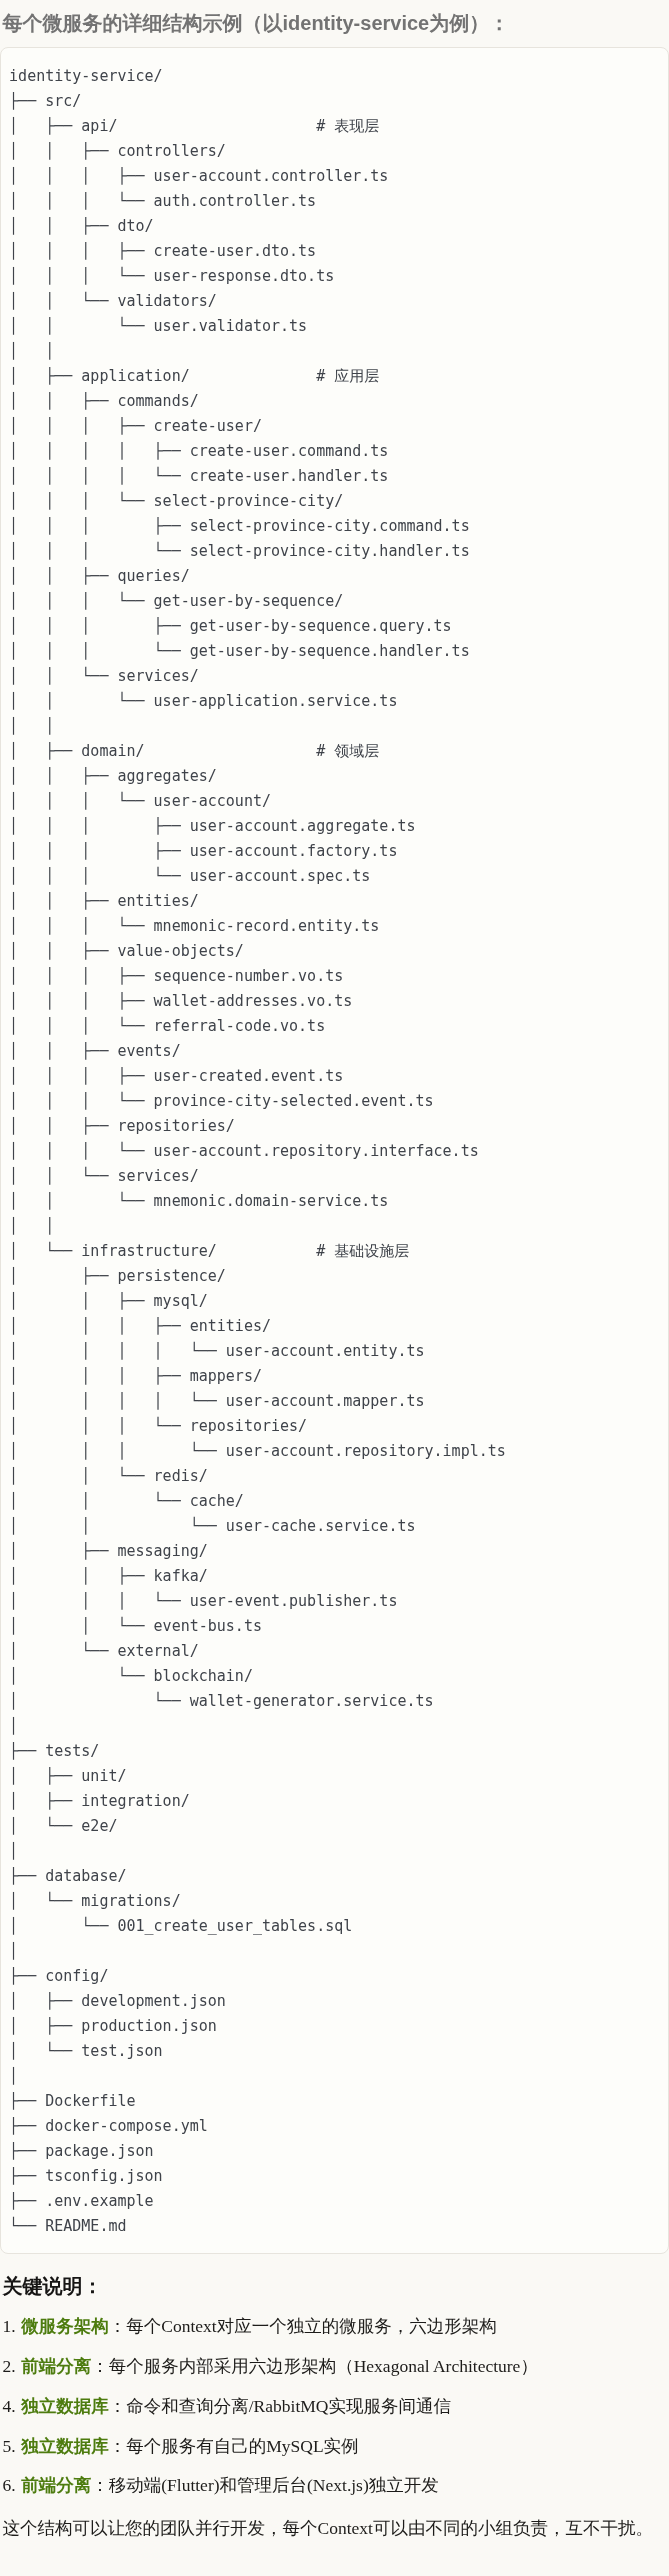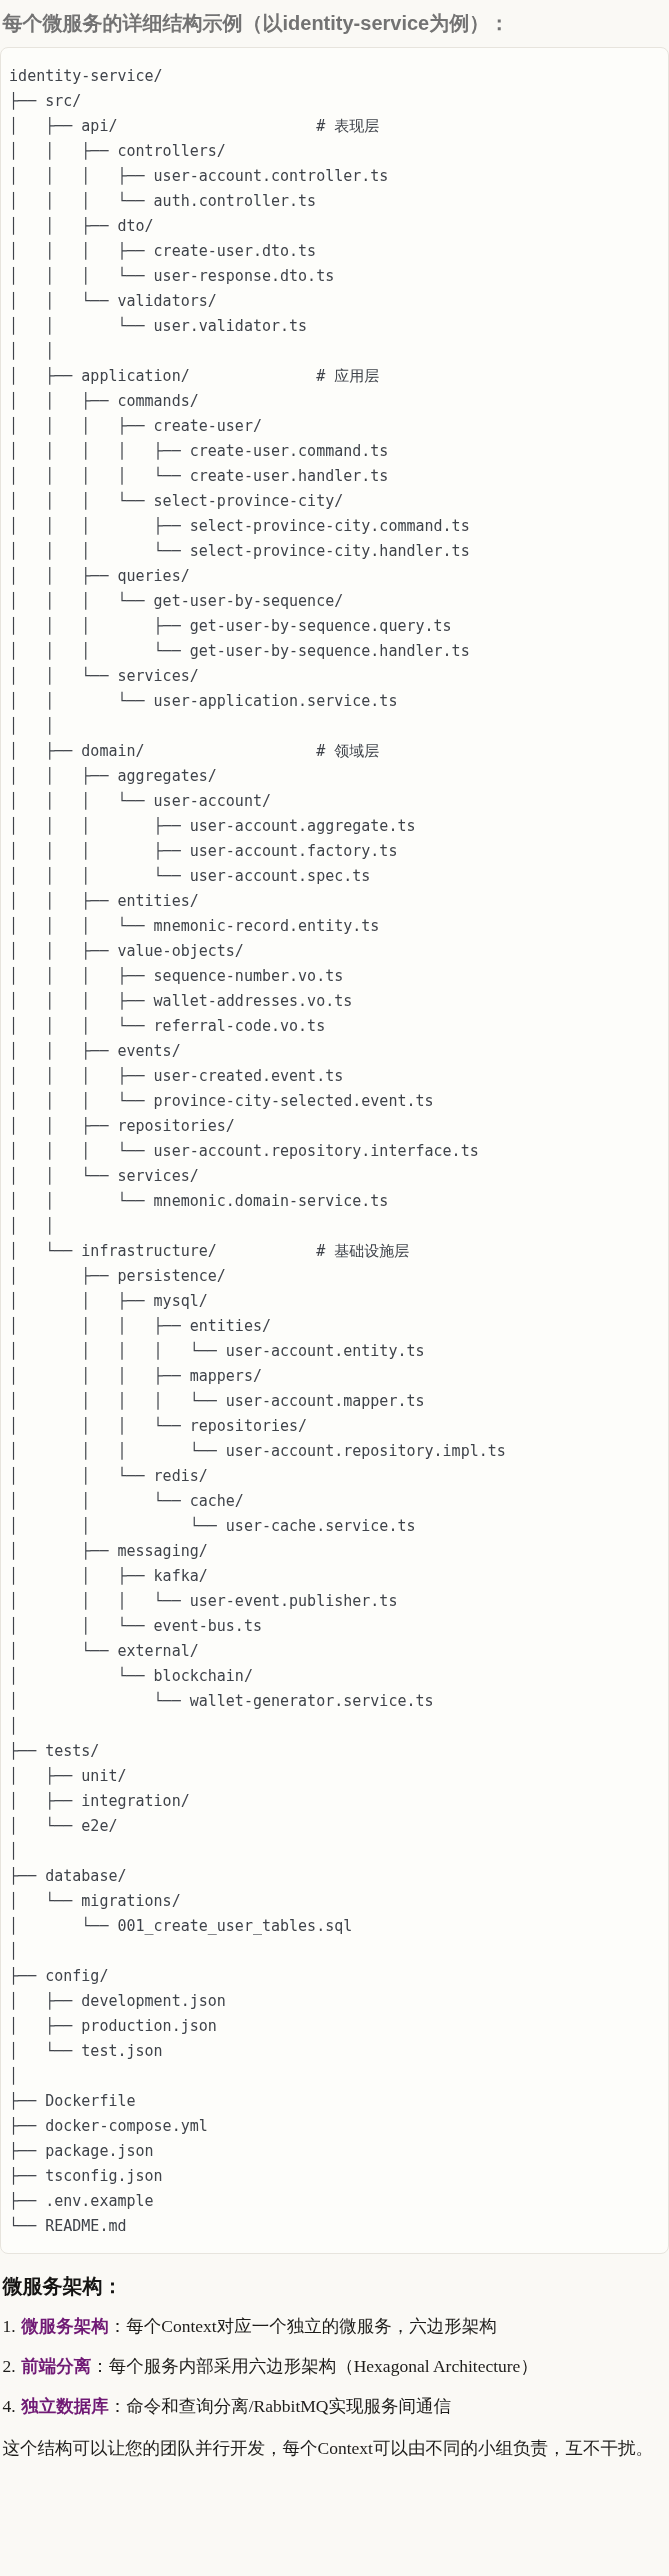--- a/index.html
+++ b/index.html
@@ -36,21 +36,21 @@
     font-size:20px; line-height:1.4; color:#161514;
     margin:18px 5px 0 2.5px;
   }
   .notes-list{margin:15px 5px 0 2.5px; padding:0;}
   .note-item{
     font-size:17.5px; line-height:1.35; margin:0 0 16.3px 0;
     color:var(--text);
   }
   .note-item .item-number{margin-right:5.6px;}
   .note-item .item-term{
-    font-family:Liberation Serif, serif; font-weight:700; color:#701a75;
+    font-family:Liberation Serif, serif; font-weight:700; color:#4d7c0f;
   }
   .closing-paragraph{
     font-size:17.5px; line-height:1.4; margin:18px 5px 6.3px 2.5px; color:var(--text);
   }
 </style>
 </head>
 <body>
 
 <div class="page">
 
@@ -139,30 +139,36 @@
 │   └── test.json
 │
 ├── Dockerfile
 ├── docker-compose.yml
 ├── package.json
 ├── tsconfig.json
 ├── .env.example
 └── README.md</pre>
   </section>
 
-  <h2 class="notes-heading">微服务架构：</h2>
+  <h2 class="notes-heading">关键说明：</h2>
 
   <div class="notes-list">
     <div class="note-item">
       <span class="item-number">1.</span><strong class="item-term">微服务架构</strong><span class="item-text">：每个Context对应一个独立的微服务，六边形架构</span>
     </div>
     <div class="note-item">
       <span class="item-number">2.</span><strong class="item-term">前端分离</strong><span class="item-text">：每个服务内部采用六边形架构（Hexagonal Architecture）</span>
     </div>
     <div class="note-item">
       <span class="item-number">4.</span><strong class="item-term">独立数据库</strong><span class="item-text">：命令和查询分离/RabbitMQ实现服务间通信</span>
     </div>
+    <div class="note-item">
+      <span class="item-number">5.</span><strong class="item-term">独立数据库</strong><span class="item-text">：每个服务有自己的MySQL实例</span>
+    </div>
+    <div class="note-item">
+      <span class="item-number">6.</span><strong class="item-term">前端分离</strong><span class="item-text">：移动端(Flutter)和管理后台(Next.js)独立开发</span>
+    </div>
   </div>
 
   <p class="closing-paragraph">这个结构可以让您的团队并行开发，每个Context可以由不同的小组负责，互不干扰。</p>
 
 </div>
 
 
 </body></html>

